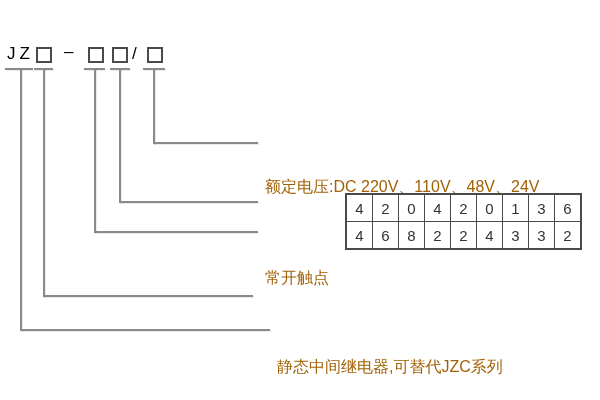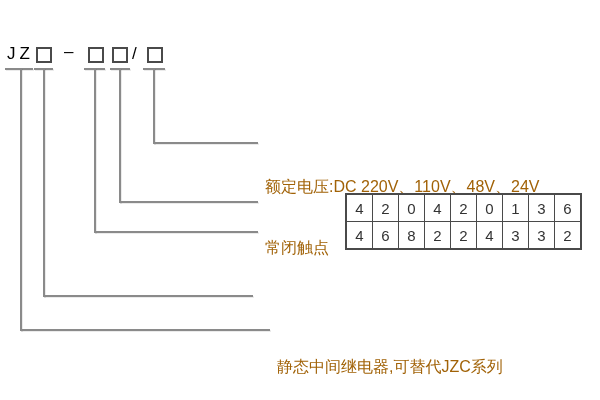--- a/index.html
+++ b/index.html
@@ -94,21 +94,21 @@
   <div class="vline" style="left:119px;top:68px;height:135px;"></div>
   <div class="vline" style="left:153px;top:68px;height:76px;"></div>
 
   <div class="hline" style="left:153px;top:142px;width:105px;"></div>
   <div class="hline" style="left:119px;top:201px;width:139px;"></div>
   <div class="hline" style="left:94px;top:231px;width:164px;"></div>
   <div class="hline" style="left:43px;top:295px;width:210px;"></div>
   <div class="hline" style="left:20px;top:329px;width:250px;"></div>
 
   <div class="label" style="left:265px;top:134px;">额定电压:DC 220V、110V、48V、24V</div>
-  <div class="label" style="left:265px;top:195px;">常闭触点</div>
+  <div class="label" style="left:265px;top:225px;">常开触点</div>
   <div class="label" style="left:277px;top:314px;">静态中间继电器,可替代JZC系列</div>
 
   <div class="contact-table">
     <div class="contact-cell">4</div>
     <div class="contact-cell">2</div>
     <div class="contact-cell">0</div>
     <div class="contact-cell">4</div>
     <div class="contact-cell">2</div>
     <div class="contact-cell">0</div>
     <div class="contact-cell">1</div>

